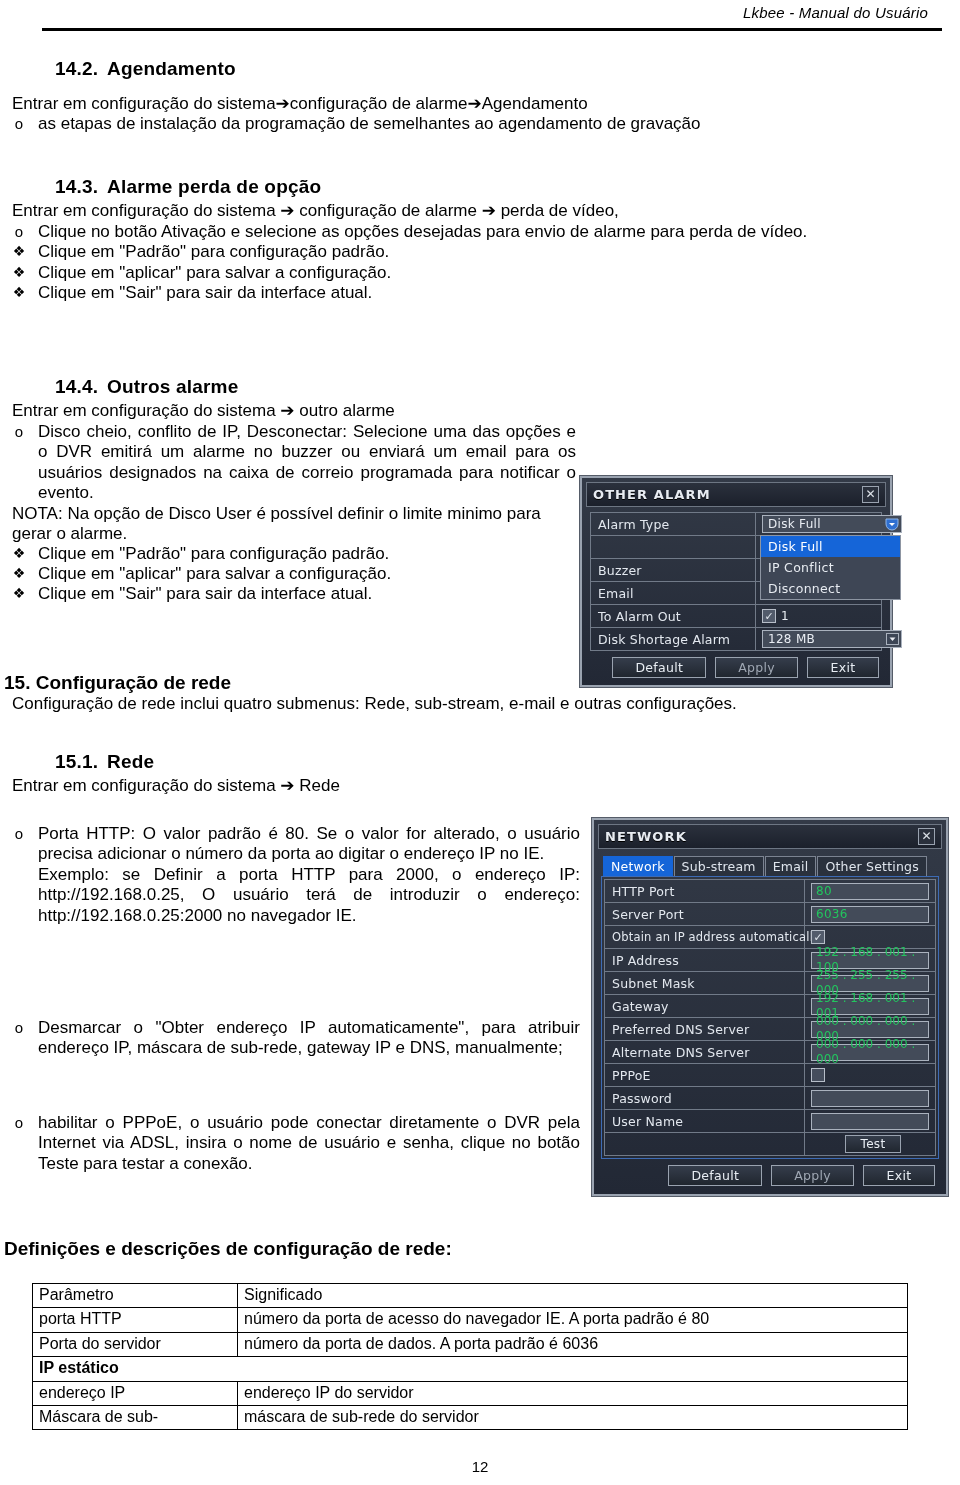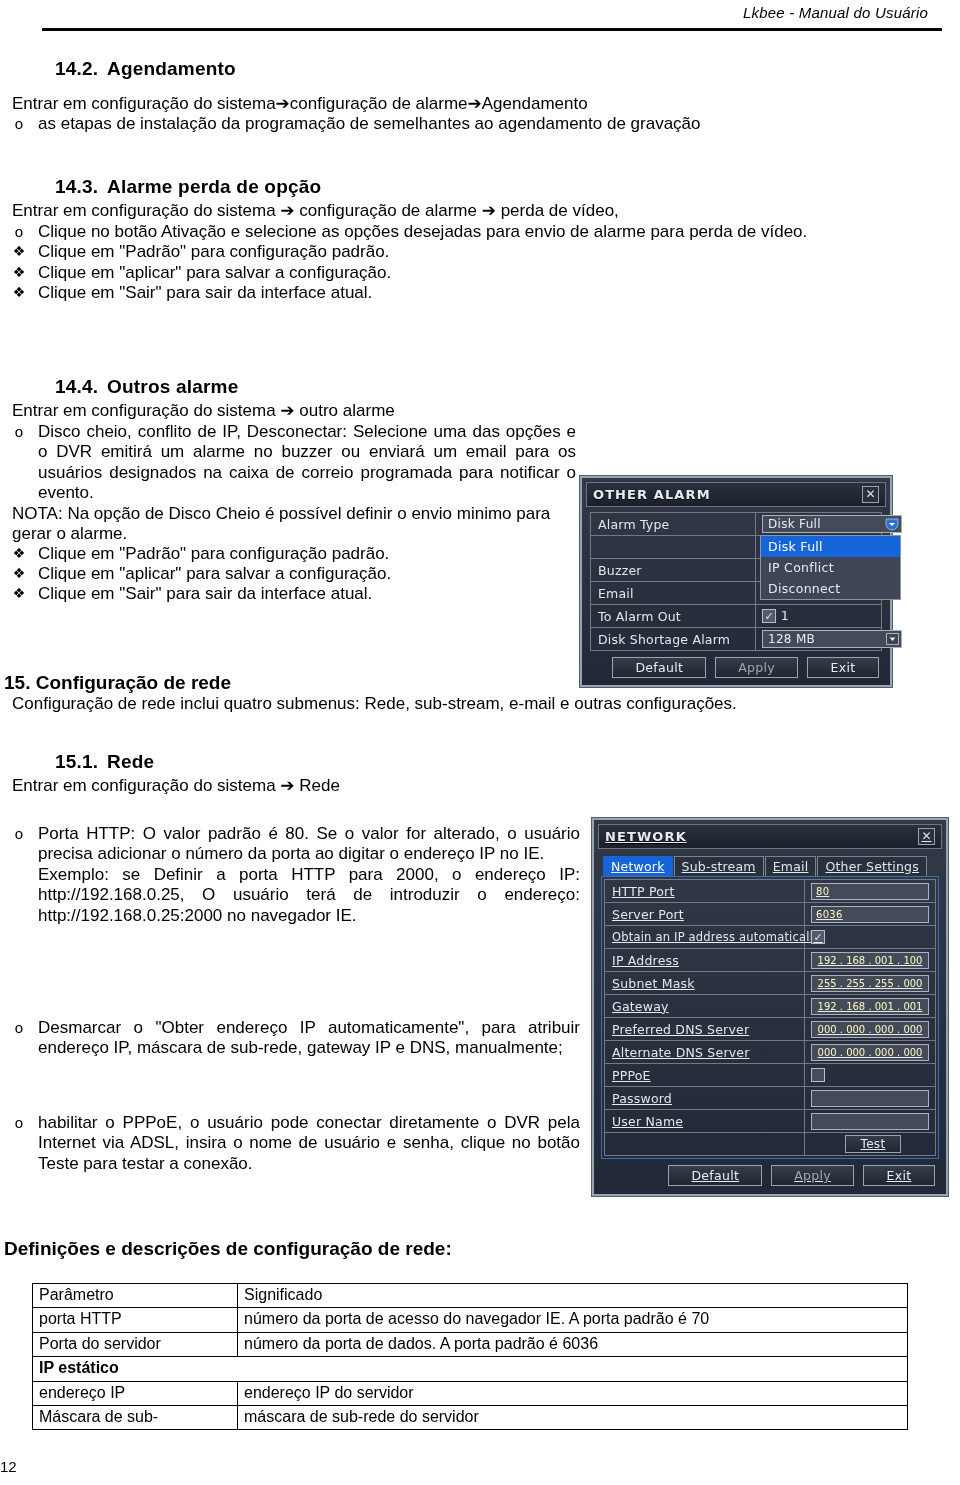--- a/index.html
+++ b/index.html
@@ -91,21 +91,21 @@
   }
   .drow .lbl {
     flex: 0 0 auto; font-size: 12.5px; padding-left: 7px;
     color: #e3e8ef; white-space: nowrap; letter-spacing: .2px;
   }
   .drow .val { flex: 1; padding-left: 6px; display:flex; align-items:center; }
   .tbox {
     background: #434b59;
     border: 1px solid #aab2be;
     height: 17px; line-height: 15px;
-    font-size: 10px; color: #fef9c3;
+    font-size: 12px; color: #22c55e;
     padding: 0 4px; letter-spacing: .3px;
     display: flex; align-items: center;
   }
   .combo {
     position: relative;
     background: #434b59;
     border: 1px solid #aab2be;
     height: 18px;
     font-size: 12px; color: #e9edf3;
     padding: 0 20px 0 5px;
@@ -176,21 +176,21 @@
   .deftable td {
     border: 1px solid #000;
     padding: 2px 6px 3px 6px;
     vertical-align: middle;
     line-height: 1.15;
   }
   .deftable td.c1 { width: 205px; }
   .deftable td.span { font-weight: bold; }
 
   .pagenum {
-    position: absolute; left: 0; width: 960px; 
+    position: absolute; left: 0; width: 960px; text-align: center;
     font-size: 15px;
   }
 </style>
 </head>
 <body>
 
 <div class="page-header">
   <span class="hdr-text">Lkbee - Manual do Usuário</span>
 </div>
 <div class="hdr-rule"></div>
@@ -231,21 +231,21 @@
 
 <div class="doc" style="top:376px;">
   <p class="h-num">
     <span class="num">14.4.</span><span>Outros alarme</span>
   </p>
   <p class="para" style="margin-top:3px;">Entrar em configuração do sistema ➔ outro alarme</p>
   <div class="bullet-row" style="margin-top:1px;width:576px;">
     <span class="mk">o</span>
     <span class="bt justify">Disco cheio, conflito de IP, Desconectar: Selecione uma das opções e o DVR emitirá um alarme no buzzer ou enviará um email para os usuários designados na caixa de correio programada para notificar o evento.</span>
   </div>
-  <p class="para" style="width:578px;">NOTA: Na opção de Disco Cheio é possível definir o envio minimo para gerar o alarme.</p>
+  <p class="para" style="width:578px;">NOTA: Na opção de Disco User é possível definir o limite minimo para gerar o alarme.</p>
   <div class="bullet-row">
     <span class="mk dia">❖</span>
     <span class="bt">Clique em "Padrão" para configuração padrão.</span>
   </div>
   <div class="bullet-row">
     <span class="mk dia">❖</span>
     <span class="bt">Clique em "aplicar" para salvar a configuração.</span>
   </div>
   <div class="bullet-row">
     <span class="mk dia">❖</span>
@@ -364,21 +364,21 @@
   </div>
 </div>
 
 <div class="doc" style="top:1113px;">
   <div class="bullet-row" style="width:580px;">
     <span class="mk">o</span>
     <span class="bt justify">habilitar o PPPoE, o usuário pode conectar diretamente o DVR pela Internet via ADSL, insira o nome de usuário e senha, clique no botão Teste para testar a conexão.</span>
   </div>
 </div>
 
-<div class="dvr" style="left:592px; top:818px; width:356px; height:378px;text-decoration:underline;">
+<div class="dvr" style="left:592px; top:818px; width:356px; height:378px;">
   <div class="titlebar">
     <span class="ttl">NETWORK</span>
     <span class="closebtn">✕</span>
   </div>
 
   <div class="tabs">
     <span class="tab active">Network</span>
     <span class="tab">Sub-stream</span>
     <span class="tab">Email</span>
     <span class="tab">Other Settings</span>
@@ -486,21 +486,21 @@
 </div>
 
 <table class="deftable" style="left:32px; top:1283px;">
   <tbody>
     <tr>
       <td class="c1">Parâmetro</td>
       <td>Significado</td>
     </tr>
     <tr>
       <td class="c1">porta HTTP</td>
-      <td>número da porta de acesso do navegador IE. A porta padrão é 70</td>
+      <td>número da porta de acesso do navegador IE. A porta padrão é 80</td>
     </tr>
     <tr>
       <td class="c1">Porta do servidor</td>
       <td>número da porta de dados. A porta padrão é 6036</td>
     </tr>
     <tr>
       <td class="span" colspan="2">IP estático</td>
     </tr>
     <tr>
       <td class="c1">endereço IP</td>

